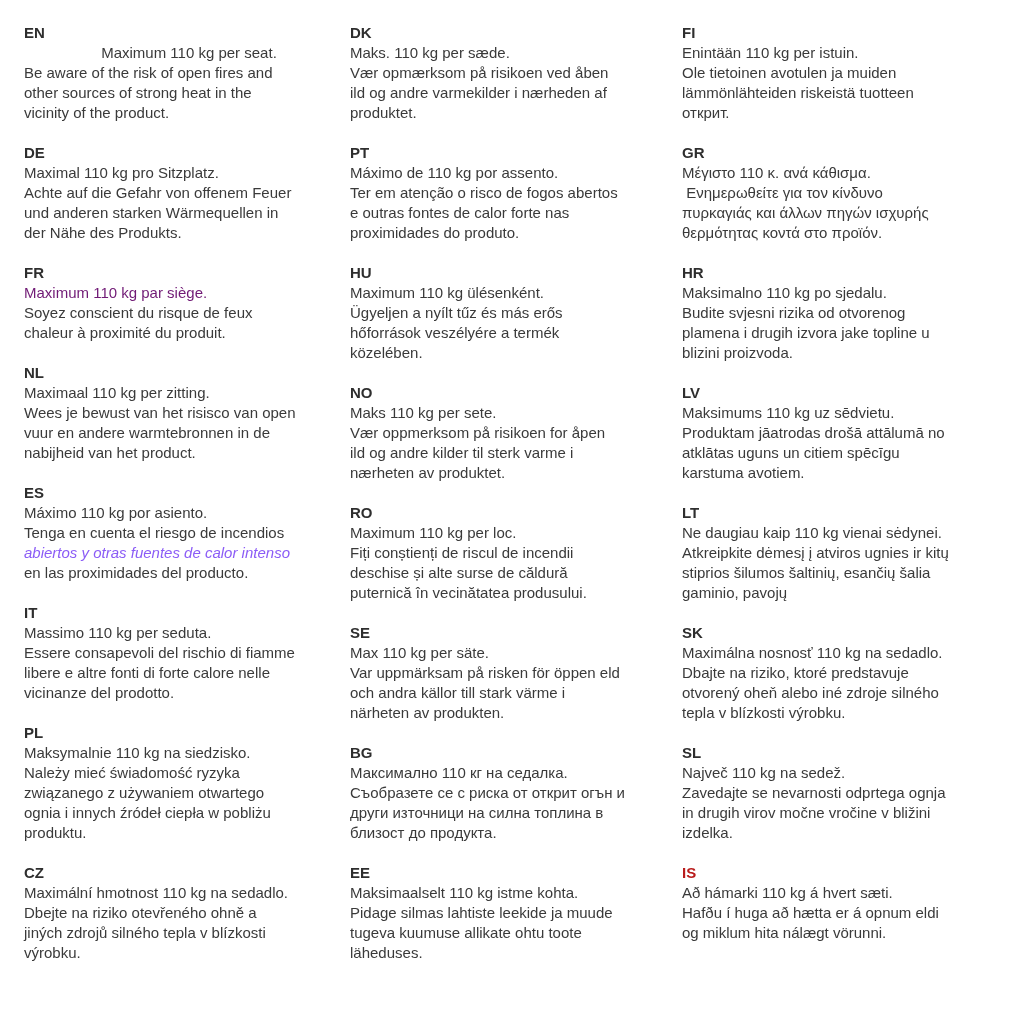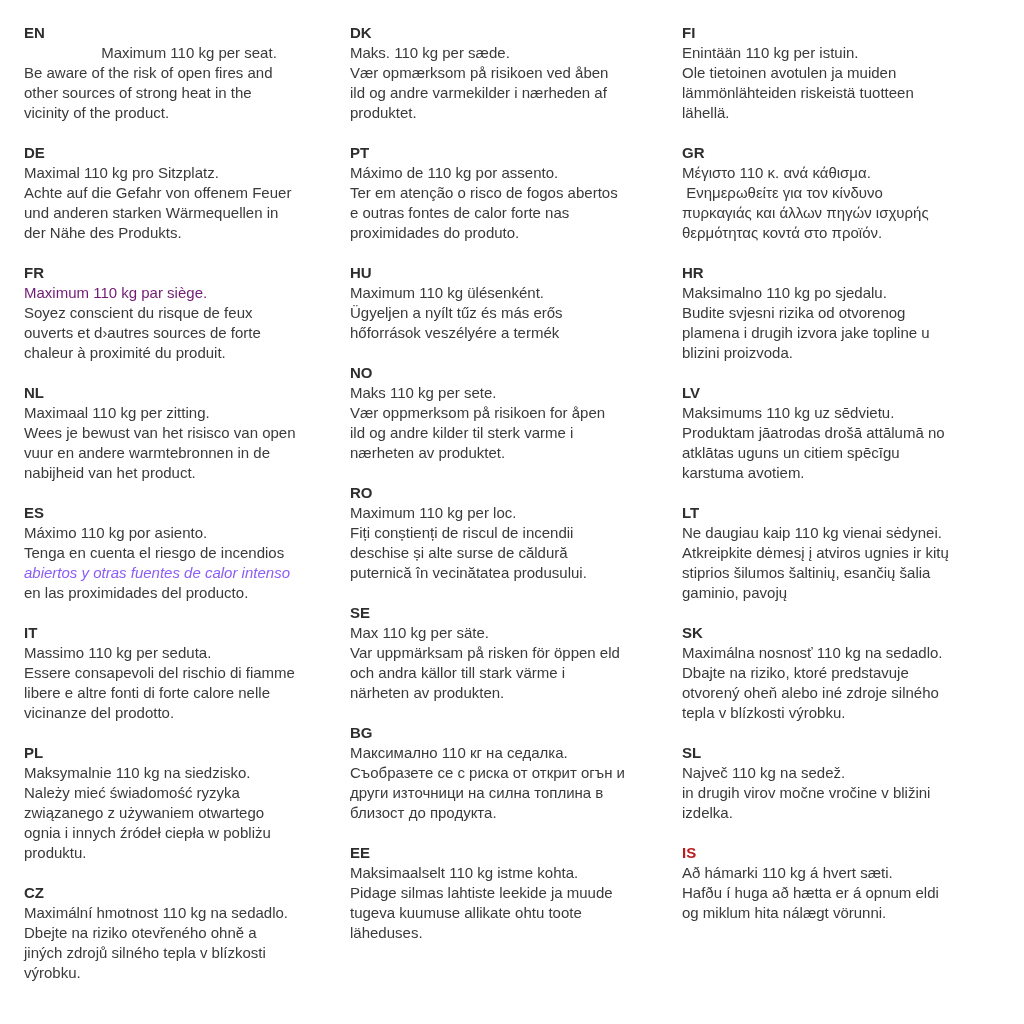--- a/index.html
+++ b/index.html
@@ -56,21 +56,20 @@
         <div class="code" style="color: rgb(46, 46, 46);">DE</div>
         <div class="line" style="color: rgb(58, 58, 58);">Maximal 110 kg pro Sitzplatz.</div>
         <div class="line" style="color: rgb(58, 58, 58);">Achte auf die Gefahr von offenem Feuer</div>
         <div class="line" style="color: rgb(58, 58, 58);">und anderen starken Wärmequellen in</div>
         <div class="line" style="color: rgb(58, 58, 58);">der Nähe des Produkts.</div>
       </div>
       <div class="block">
         <div class="code" style="color: rgb(46, 46, 46);">FR</div>
         <div class="line" style="color: #701a75;">Maximum 110 kg par siège.</div>
         <div class="line" style="color: rgb(58, 58, 58);">Soyez conscient du risque de feux</div>
-        <div class="line" style="color: rgb(58, 58, 58);">ouverts et d›autres sources de forte</div>
         <div class="line" style="color: rgb(58, 58, 58);">chaleur à proximité du produit.</div>
       </div>
       <div class="block">
         <div class="code" style="color: rgb(46, 46, 46);">NL</div>
         <div class="line" style="color: rgb(58, 58, 58);">Maximaal 110 kg per zitting.</div>
         <div class="line" style="color: rgb(58, 58, 58);">Wees je bewust van het risisco van open</div>
         <div class="line" style="color: rgb(58, 58, 58);">vuur en andere warmtebronnen in de</div>
         <div class="line" style="color: rgb(58, 58, 58);">nabijheid van het product.</div>
       </div>
       <div class="block">
@@ -116,20 +115,21 @@
         <div class="line" style="color: rgb(58, 58, 58);">Máximo de 110 kg por assento.</div>
         <div class="line" style="color: rgb(58, 58, 58);">Ter em atenção o risco de fogos abertos</div>
         <div class="line" style="color: rgb(58, 58, 58);">e outras fontes de calor forte nas</div>
         <div class="line" style="color: rgb(58, 58, 58);">proximidades do produto.</div>
       </div>
       <div class="block">
         <div class="code" style="color: rgb(46, 46, 46);">HU</div>
         <div class="line" style="color: rgb(58, 58, 58);">Maximum 110 kg ülésenként.</div>
         <div class="line" style="color: rgb(58, 58, 58);">Ügyeljen a nyílt tűz és más erős</div>
         <div class="line" style="color: rgb(58, 58, 58);">hőforrások veszélyére a termék</div>
+        <div class="line" style="color: rgb(58, 58, 58);">közelében.</div>
       </div>
       <div class="block">
         <div class="code" style="color: rgb(46, 46, 46);">NO</div>
         <div class="line" style="color: rgb(58, 58, 58);">Maks 110 kg per sete.</div>
         <div class="line" style="color: rgb(58, 58, 58);">Vær oppmerksom på risikoen for åpen</div>
         <div class="line" style="color: rgb(58, 58, 58);">ild og andre kilder til sterk varme i</div>
         <div class="line" style="color: rgb(58, 58, 58);">nærheten av produktet.</div>
       </div>
       <div class="block">
         <div class="code" style="color: rgb(46, 46, 46);">RO</div>
@@ -159,21 +159,21 @@
         <div class="line" style="color: rgb(58, 58, 58);">tugeva kuumuse allikate ohtu toote</div>
         <div class="line" style="color: rgb(58, 58, 58);">läheduses.</div>
       </div>
     </div>
   <div class="col col-3">
       <div class="block">
         <div class="code" style="color: rgb(46, 46, 46);">FI</div>
         <div class="line" style="color: rgb(58, 58, 58);">Enintään 110 kg per istuin.</div>
         <div class="line" style="color: rgb(58, 58, 58);">Ole tietoinen avotulen ja muiden</div>
         <div class="line" style="color: rgb(58, 58, 58);">lämmönlähteiden riskeistä tuotteen</div>
-        <div class="line" style="color: rgb(58, 58, 58);">lähellä.</div>
+        <div class="line" style="color: rgb(58, 58, 58);">открит.</div>
       </div>
       <div class="block">
         <div class="code" style="color: rgb(46, 46, 46);">GR</div>
         <div class="line" style="color: rgb(58, 58, 58);">Μέγιστο 110 κ. ανά κάθισμα.</div>
         <div class="line" style="color: rgb(58, 58, 58);"> Ενημερωθείτε για τον κίνδυνο</div>
         <div class="line" style="color: rgb(58, 58, 58);">πυρκαγιάς και άλλων πηγών ισχυρής</div>
         <div class="line" style="color: rgb(58, 58, 58);">θερμότητας κοντά στο προϊόν.</div>
       </div>
       <div class="block">
         <div class="code" style="color: rgb(46, 46, 46);">HR</div>
@@ -199,20 +199,21 @@
       <div class="block">
         <div class="code" style="color: rgb(46, 46, 46);">SK</div>
         <div class="line" style="color: rgb(58, 58, 58);">Maximálna nosnosť 110 kg na sedadlo.</div>
         <div class="line" style="color: rgb(58, 58, 58);">Dbajte na riziko, ktoré predstavuje</div>
         <div class="line" style="color: rgb(58, 58, 58);">otvorený oheň alebo iné zdroje silného</div>
         <div class="line" style="color: rgb(58, 58, 58);">tepla v blízkosti výrobku.</div>
       </div>
       <div class="block">
         <div class="code" style="color: rgb(46, 46, 46);">SL</div>
         <div class="line" style="color: rgb(58, 58, 58);">Največ 110 kg na sedež.</div>
+        <div class="line" style="color: rgb(58, 58, 58);">Zavedajte se nevarnosti odprtega ognja</div>
         <div class="line" style="color: rgb(58, 58, 58);">in drugih virov močne vročine v bližini</div>
         <div class="line" style="color: rgb(58, 58, 58);">izdelka.</div>
       </div>
       <div class="block">
         <div class="code" style="color: #b91c1c;">IS</div>
         <div class="line" style="color: rgb(58, 58, 58);">Að hámarki 110 kg á hvert sæti.</div>
         <div class="line" style="color: rgb(58, 58, 58);">Hafðu í huga að hætta er á opnum eldi</div>
         <div class="line" style="color: rgb(58, 58, 58);">og miklum hita nálægt vörunni.</div>
       </div>
     </div>

